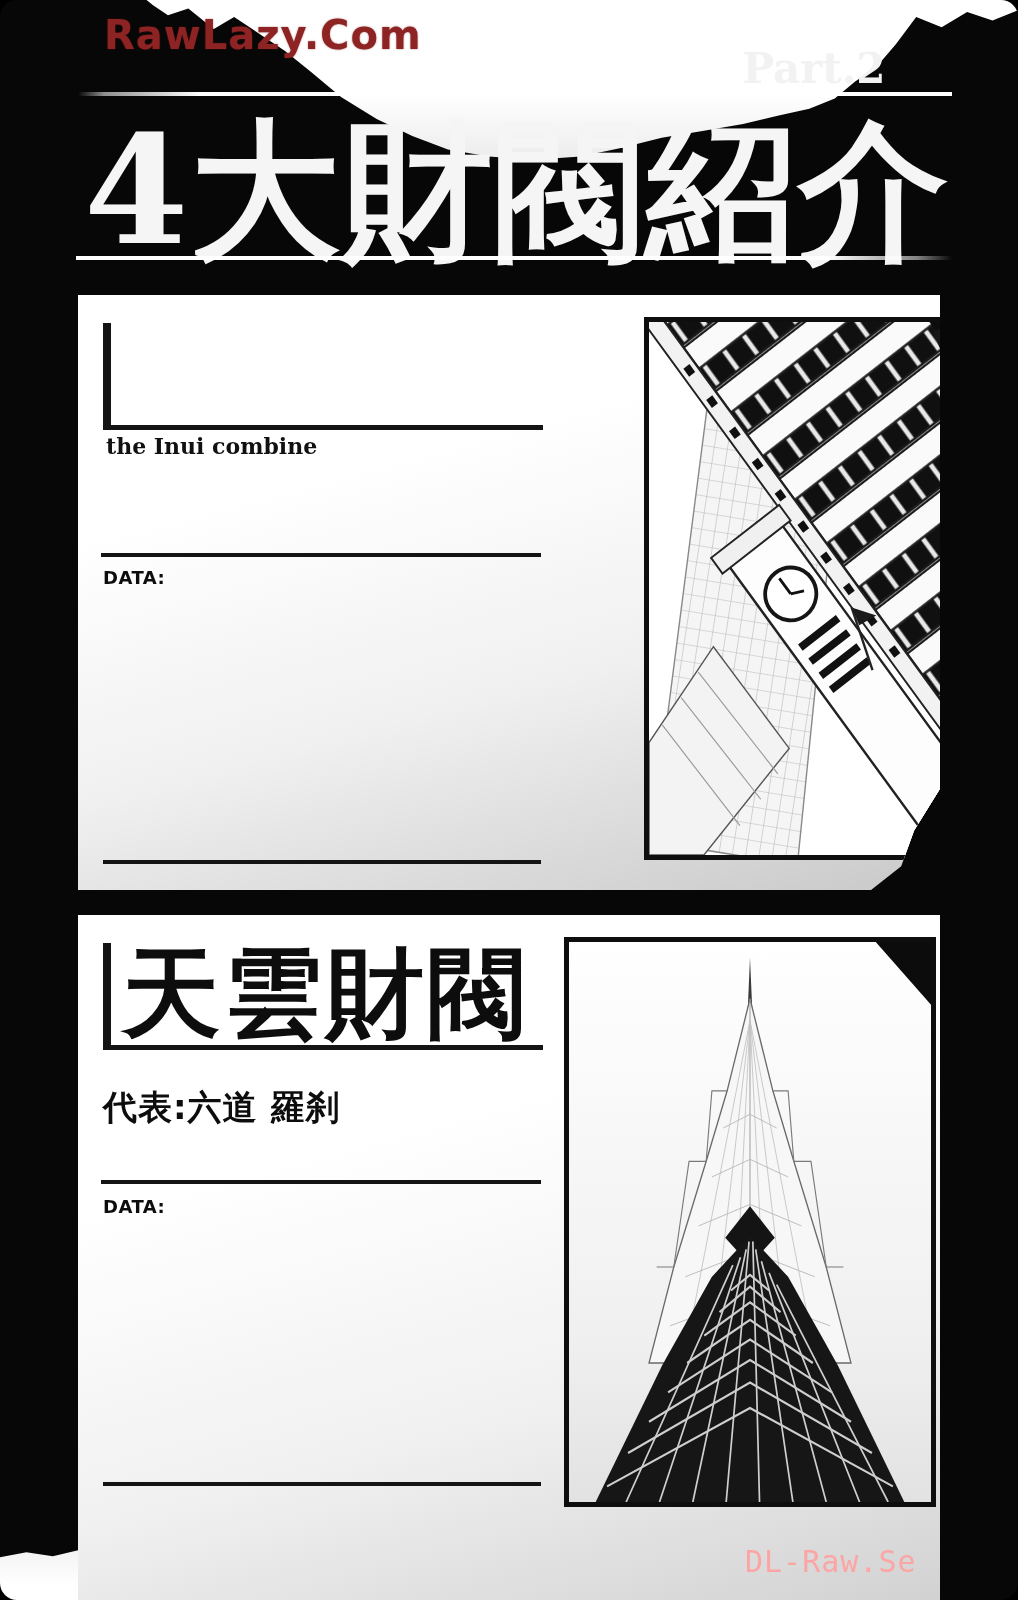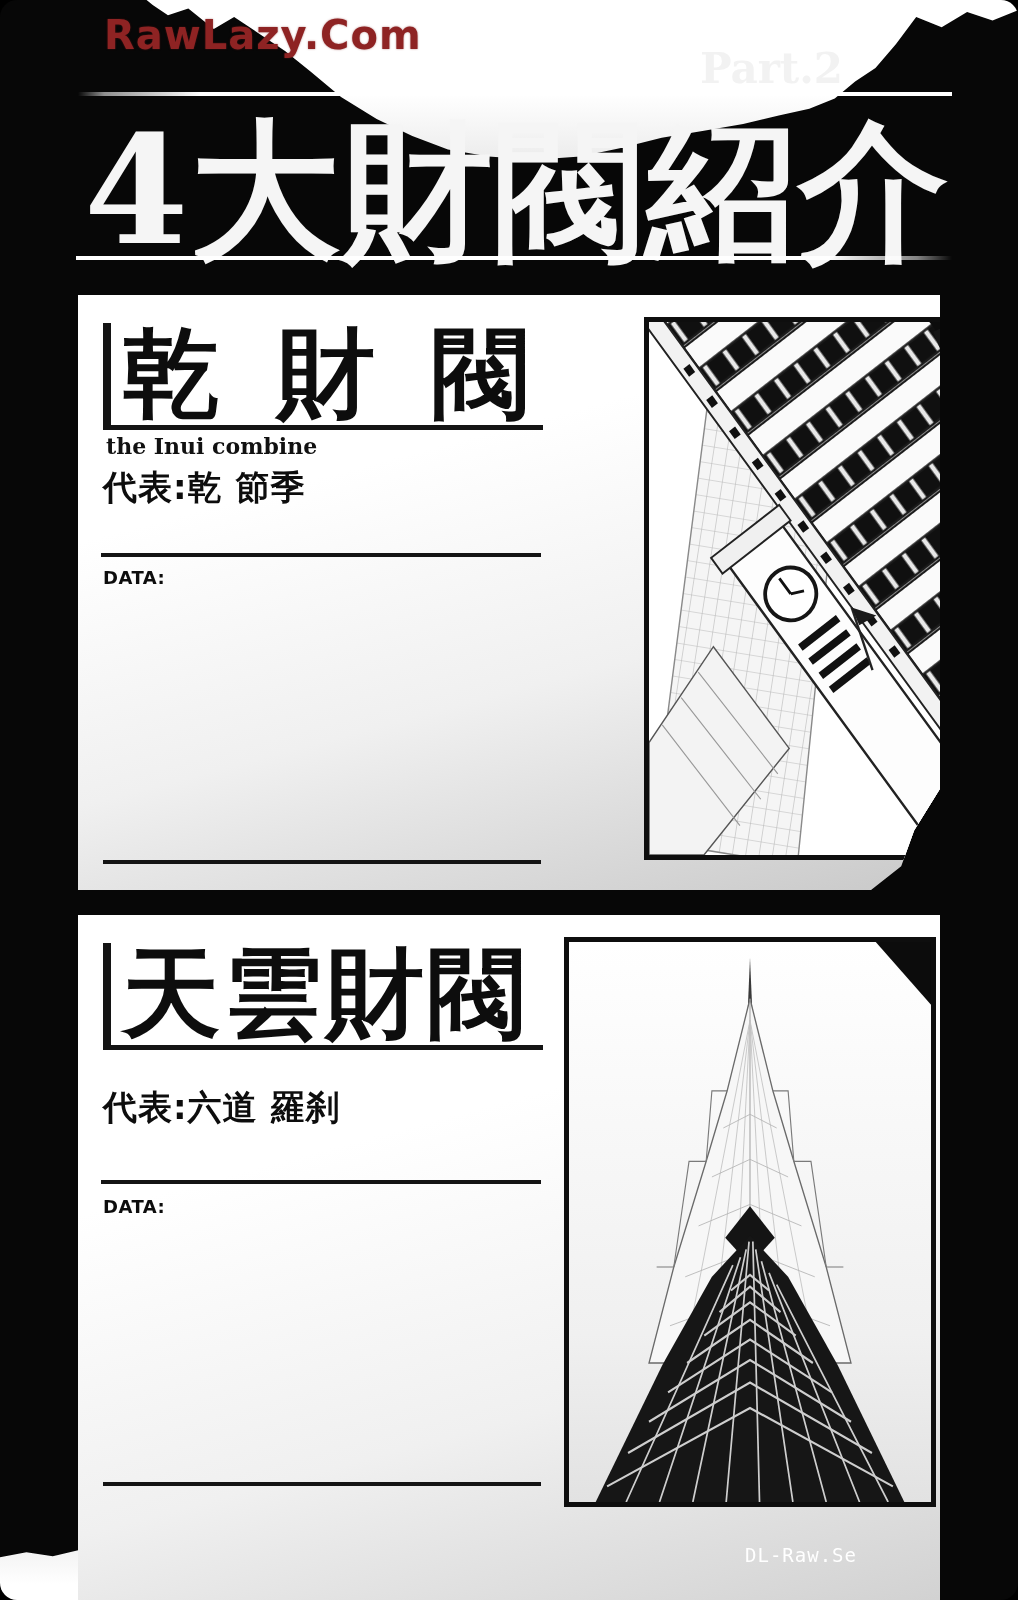--- a/index.html
+++ b/index.html
@@ -9,23 +9,23 @@
   .torn-top{position:absolute;left:0;top:0;width:1018px;height:170px;
     background:linear-gradient(180deg,#ffffff 55%,#e9e9e9 100%);
     clip-path:polygon(14.4% 0,100% 0,100% 6%,97.5% 12%,95% 7%,92.5% 16%,90% 10%,88% 26%,86% 40%,84% 48%,82% 58%,79.5% 64%,76.5% 68%,73% 73%,69% 77%,65% 81%,61% 87%,57% 92%,52.5% 94%,48% 92%,44% 88%,40.5% 80%,37% 70%,33.5% 57%,30.5% 42%,28% 30%,25.5% 20%,23% 10%,21% 17%,18.5% 5%,16.5% 9%,15% 3%);}
   .torn-bottom{position:absolute;left:0;top:1548px;width:660px;height:52px;
     background:linear-gradient(180deg,#f2f2f2 0%,#ffffff 70%);
     clip-path:polygon(0 18%,4% 8%,8% 16%,12% 4%,16% 14%,20% 6%,24% 18%,27% 10%,30% 22%,33% 16%,36% 30%,39% 24%,42% 40%,45% 34%,48% 52%,51% 46%,54% 64%,57% 58%,60% 78%,62% 70%,64% 88%,66% 100%,0 100%);}
   
   .wm-top{position:absolute;left:104px;top:12px;font-size:40px;font-weight:800;
     color:#8e2323;letter-spacing:1px;text-shadow:0 0 2px rgba(120,25,25,.55);}
   .wm-bottom{position:absolute;left:745px;top:1544px;font-family:"DejaVu Sans Mono",monospace;
-    font-size:19px;color:#ffffff;letter-spacing:1px;}
+    font-size:30px;color:#fca5a5;letter-spacing:1px;}
   
-  .part-label{position:absolute;left:700px;top:44px;width:228px;text-align:left;
+  .part-label{position:absolute;left:700px;top:44px;width:228px;text-align:center;
     font-family:"DejaVu Serif",serif;font-weight:bold;font-size:42px;color:#f2f2f2;}
   .rule-part{position:absolute;left:78px;top:92px;width:874px;height:4px;
     background:linear-gradient(90deg,rgba(255,255,255,0),rgba(255,255,255,.55) 3%,#fff 14%);}
   .page-title{position:absolute;left:84px;top:111px;width:900px;white-space:nowrap;
     font-family:"DejaVu Serif",serif;font-weight:bold;font-size:150px;line-height:158px;
     color:#f5f5f5;letter-spacing:2px;}
   .rule-title{position:absolute;left:76px;top:256px;width:876px;height:4px;
     background:linear-gradient(90deg,#fff 86%,rgba(255,255,255,.5) 96%,rgba(255,255,255,0));}
   
   .card{position:absolute;left:78px;width:862px;
@@ -74,24 +74,22 @@
 
   <div class="wm-top">RawLazy.Com</div>
 
   <div class="part-label">Part.2</div>
   <div class="rule-part"></div>
   <div class="page-title">4大財閥紹介</div>
   <div class="rule-title"></div>
 
   <div class="card card1">
     <div class="title-bar"></div>
-    <div class="card-title">乾財閥</div>
     <div class="title-rule"></div>
     <div class="name-en">the Inui combine</div>
-    <div class="rep">代表:乾 節季</div>
     <div class="data-rule"></div>
     <div class="data-label">DATA:</div>
     <div class="bottom-rule"></div>
 
     <div class="art-frame">
       <svg viewBox="0 0 378 545" preserveAspectRatio="none">
         <defs>
           <pattern id="pGlass" width="14" height="17" patternUnits="userSpaceOnUse">
             <rect width="14" height="17" fill="#f5f5f5"></rect>
             <path d="M0 0H14M0 0V17" stroke="#b8b8b8" stroke-width="1.2" fill="none"></path>

